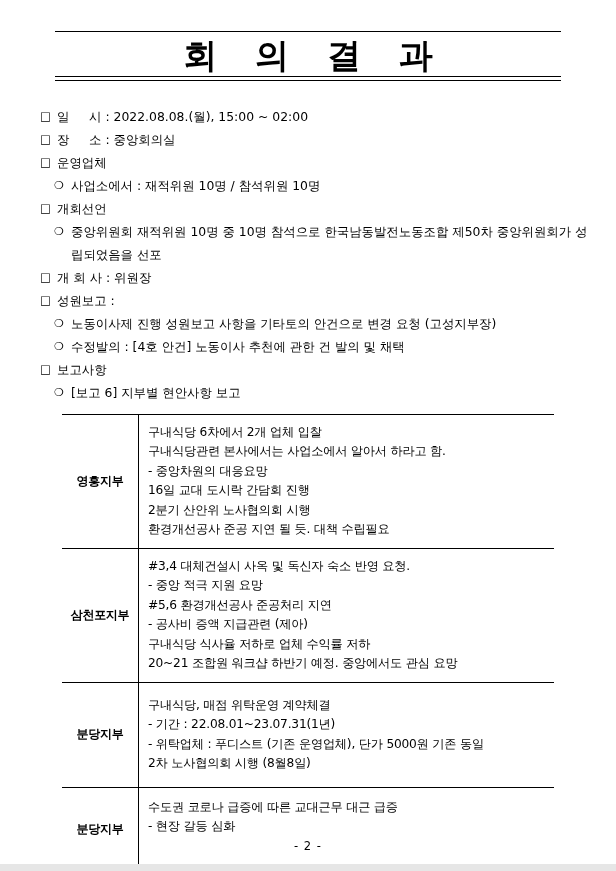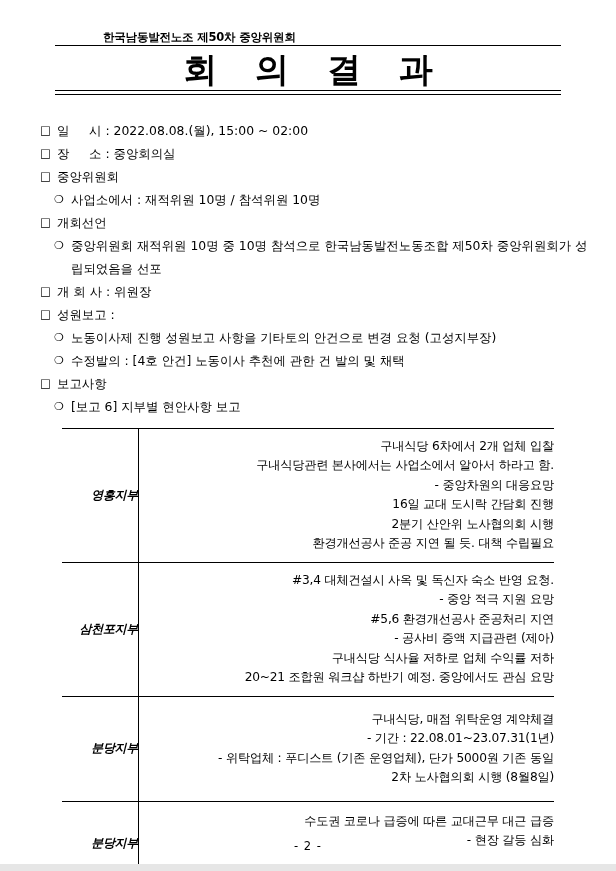--- a/index.html
+++ b/index.html
@@ -111,32 +111,30 @@
     width: calc(100% - 124px);
     table-layout: fixed;
   }
   .report-table tr + tr > td {
     border-top: 1.1px solid #000;
     margin-top: 40px;
   }
   .report-table td {
     vertical-align: middle;
     padding: 0;
-    text-align: right;
   }
   .col-branch {
     width: 76px;
     text-align: center;
     font-family: "DejaVu Sans", sans-serif;
     font-size: 12px;
     font-weight: bold;
     border-right: 1.1px solid #000;
     letter-spacing: -0.3px;
     color: #000;
-    font-style: italic;
   }
   .col-detail {
     padding: 8px 0 8px 9px !important;
     font-family: "DejaVu Sans", sans-serif;
     font-size: 12.2px;
     line-height: 19.5px;
     color: #000;
     white-space: pre-line;
     letter-spacing: -0.2px;
   }
@@ -155,30 +153,29 @@
     color: #000;
     letter-spacing: 1px;
   }
 </style>
 </head>
 <body>
 
 <div class="page">
 
   <div class="header">
-    <div class="header-kicker">한국남동발전노조 제50차 중앙위원회</div>
     <div class="header-rule-top"></div>
     <div class="header-title">회 의 결 과</div>
     <div class="header-rule-double"></div>
   </div>
 
   <div class="body-block">
       <div class="line"><span class="bullet">□</span><span class="txt">일     시 : 2022.08.08.(월), 15:00 ~ 02:00</span></div>
       <div class="line"><span class="bullet">□</span><span class="txt">장     소 : 중앙회의실</span></div>
-      <div class="line"><span class="bullet">□</span><span class="txt">중앙위원회</span></div>
+      <div class="line"><span class="bullet">□</span><span class="txt">운영업체</span></div>
       <div class="line lvl2"><span class="bullet-circle">❍</span><span class="txt">사업소에서 : 재적위원 10명 / 참석위원 10명</span></div>
       <div class="line"><span class="bullet">□</span><span class="txt">개회선언</span></div>
       <div class="line lvl2 wrap">
         <span class="bullet-circle">❍</span>
         <span class="txt">중앙위원회 재적위원 10명 중 10명 참석으로 한국남동발전노동조합 제50차 중앙위원회가 성립되었음을 선포</span>
       </div>
       <div class="line"><span class="bullet">□</span><span class="txt">개 회 사 : 위원장</span></div>
       <div class="line"><span class="bullet">□</span><span class="txt">성원보고 :</span></div>
       <div class="line lvl2"><span class="bullet-circle">❍</span><span class="txt">노동이사제 진행 성원보고 사항을 기타토의 안건으로 변경 요청 (고성지부장)</span></div>
       <div class="line lvl2"><span class="bullet-circle">❍</span><span class="txt">수정발의 : [4호 안건] 노동이사 추천에 관한 건 발의 및 채택</span></div>

